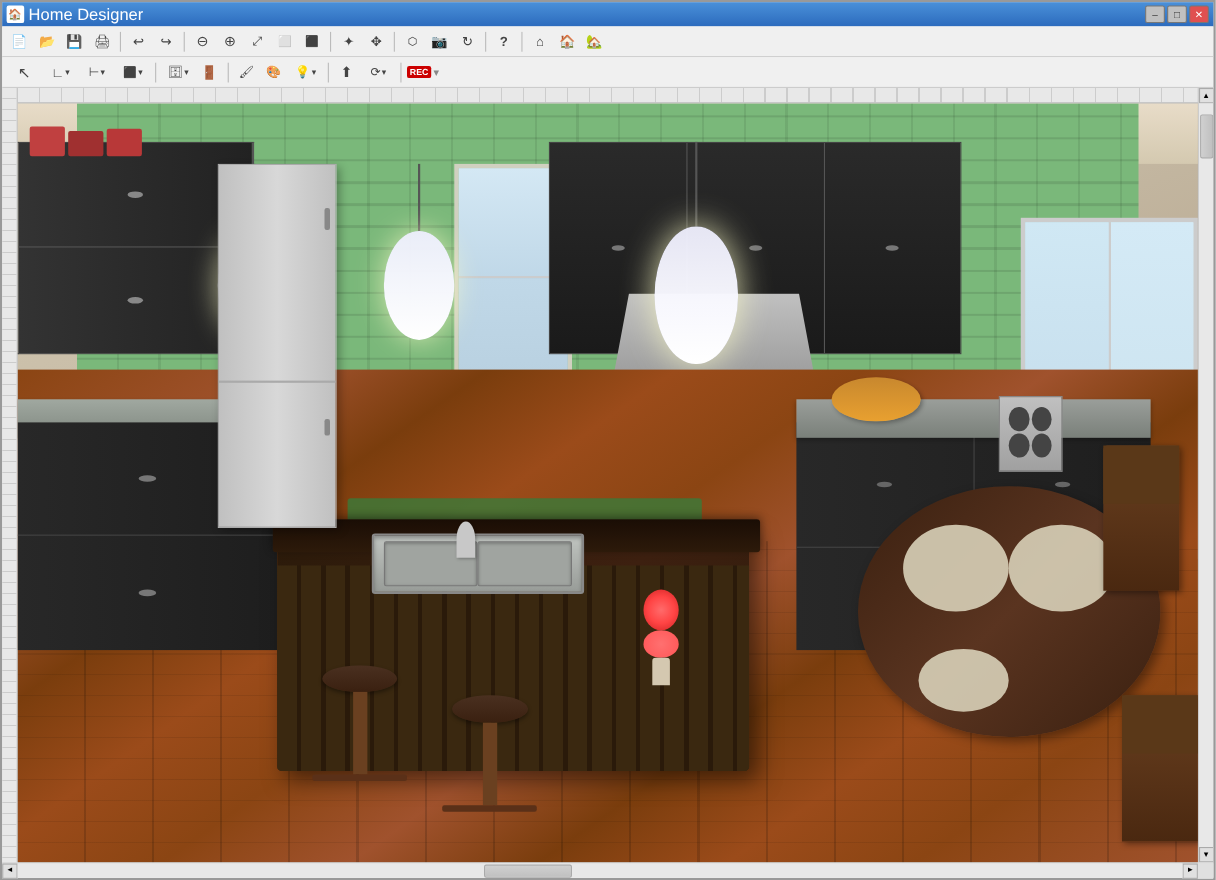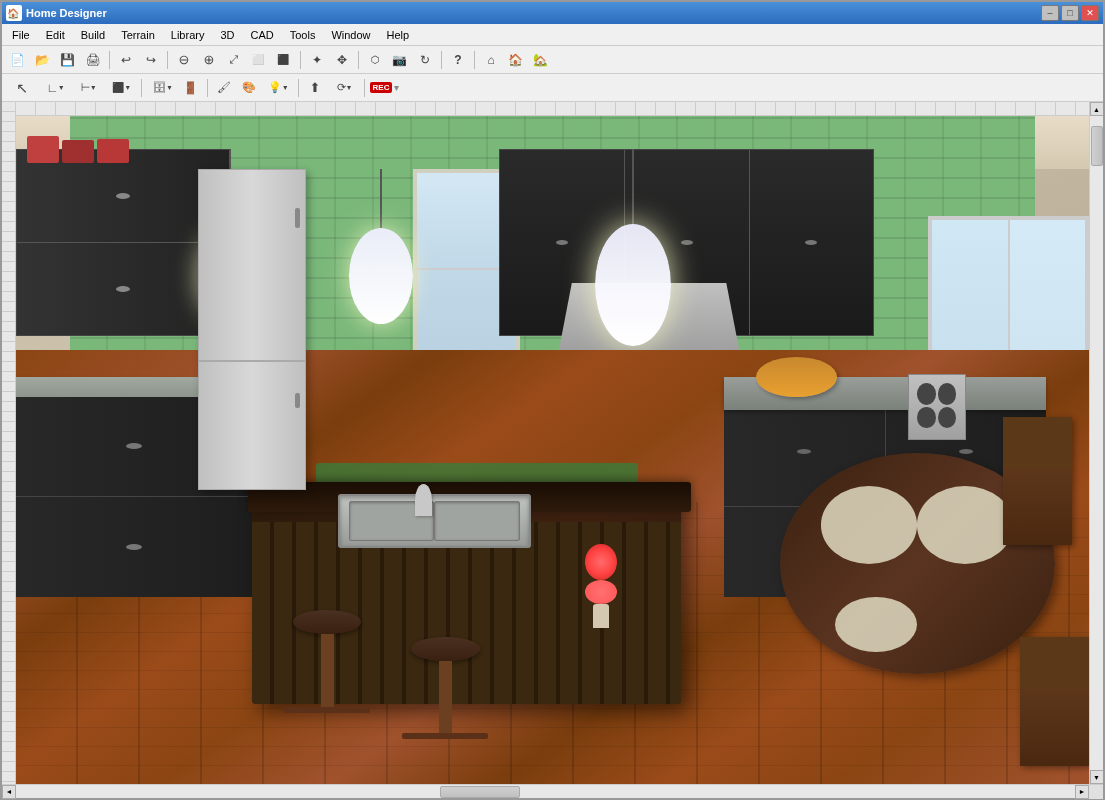--- a/index.html
+++ b/index.html
@@ -44,22 +44,22 @@
       background: #fff;
       border-radius: 2px;
       display: flex;
       align-items: center;
       justify-content: center;
       font-size: 10px;
     }
 
     .title-text {
       color: white;
-      font-size: 11px;
-      font-weight: bold;
+      font-size: 15px;
+      font-weight: normal;
     }
 
     .title-bar-buttons {
       display: flex;
       gap: 2px;
     }
 
     .title-btn {
       width: 18px;
       height: 16px;
@@ -556,32 +556,20 @@
       <div class="title-icon">🏠</div>
       <span class="title-text">Home Designer</span>
     </div>
     <div class="title-bar-buttons">
       <div class="title-btn minimize">–</div>
       <div class="title-btn maximize">□</div>
       <div class="title-btn close">✕</div>
     </div>
   </div>
 
-  <div class="menu-bar">
-    <div class="menu-item">File</div>
-    <div class="menu-item">Edit</div>
-    <div class="menu-item">Build</div>
-    <div class="menu-item">Terrain</div>
-    <div class="menu-item">Library</div>
-    <div class="menu-item">3D</div>
-    <div class="menu-item">CAD</div>
-    <div class="menu-item">Tools</div>
-    <div class="menu-item">Window</div>
-    <div class="menu-item">Help</div>
-  </div>
 
   <div class="toolbar-row">
     <div class="tb-btn" title="New">
       <span class="tb-icon">📄</span>
     </div>
     <div class="tb-btn" title="Open">
       <span class="tb-icon">📂</span>
     </div>
     <div class="tb-btn" title="Save">
       <span class="tb-icon">💾</span>

